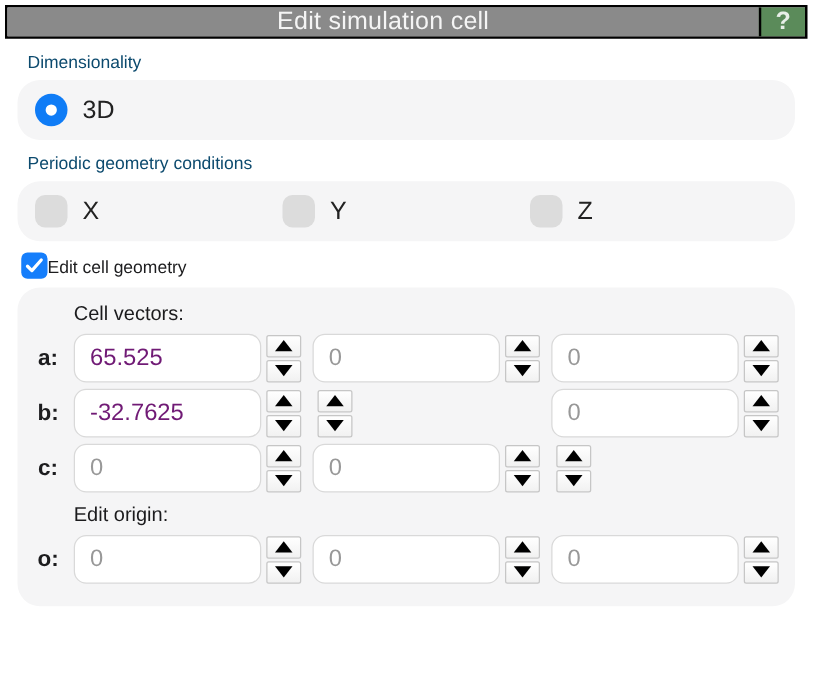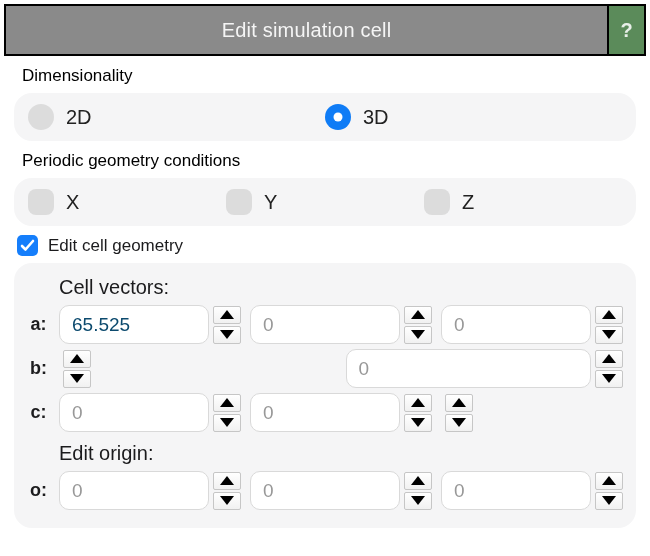--- a/index.html
+++ b/index.html
@@ -10,21 +10,21 @@
     font-family: "Liberation Sans", "DejaVu Sans", sans-serif;
     color: #1c1c1e;
     overflow: hidden;
   }
   .wrap { padding: 4px 4px 0 4px; }
 
   
   .titlebar {
     display: flex;
     border: 2px solid #000;
-    height: 52px;
+    height: 27px;
   }
   .titlebar .title-area {
     flex: 1;
     background: #8a8a8a;
     color: #f5f5f5;
     display: flex; align-items: center; justify-content: center;
     font-size: 20px;
     letter-spacing: 0.2px;
   }
   .titlebar .help-btn {
@@ -33,22 +33,22 @@
     border-left: 2px solid #000;
     color: #e8efe8;
     display: flex; align-items: center; justify-content: center;
     font-size: 20px; font-weight: 700;
     cursor: pointer;
   }
 
   
   .section-label {
     margin: 10px 0 7px 18px;
-    font-size: 17px;
-    color: #000000;
+    font-size: 14px;
+    color: #0c4a6e;
   }
 
   
   .panel {
     background: #f5f5f6;
     border-radius: 18px;
     margin: 0 10px;
   }
   .option-panel {
     height: 48px;
@@ -88,26 +88,26 @@
     margin: 9px 0 7px 13px;
     cursor: pointer;
   }
   .small-check {
     width: 21px; height: 21px; border-radius: 5px;
     background: #157efb;
     display: flex; align-items: center; justify-content: center;
     flex: 0 0 auto;
   }
   .small-check svg { display: block; }
-  .geom-label { font-size: 17px; margin-left: 10px; }
+  .geom-label { font-size: 14px; margin-left: 0; }
 
   
   .geo-panel { padding: 11px 13px 13px 4px; }
   .sub-heading {
-    font-size: 20px;
+    font-size: 16px;
     margin: 2px 0 6px 41px;
     color: #1b1b1d;
   }
   .sub-heading.origin { margin-top: 10px; }
   .vec-row {
     display: flex; align-items: center;
     margin: 0 0 5px 0;
   }
   .vec-label {
     width: 41px;
@@ -123,21 +123,21 @@
   .group:last-child { margin-right: 0; }
   .num-input {
     flex: 1 1 auto; min-width: 0;
     height: 39px;
     border: 1px solid #d9d9d9;
     border-radius: 10px;
     background: #fff;
     padding: 0 12px;
     font-family: "Liberation Sans", "DejaVu Sans", sans-serif;
     font-size: 19px;
-    color: #0c4a6e;
+    color: #701a75;
     outline: none;
   }
   .num-input.muted { color: #989898; }
   .spinner {
     width: 28px; margin-left: 4px; flex: 0 0 auto;
     display: flex; flex-direction: column; gap: 2px;
   }
   .spin-btn {
     height: 18px;
     background: linear-gradient(#ffffff, #f1f1f1);
@@ -166,24 +166,20 @@
 <div class="wrap">
 
   <div class="titlebar">
     <div class="title-area">Edit simulation cell</div>
     <div class="help-btn">?</div>
   </div>
 
   <div class="section-label">Dimensionality</div>
   <div class="panel option-panel cols-2">
     <div class="opt">
-      <span class="radio"></span>
-      <span class="opt-label">2D</span>
-    </div>
-    <div class="opt">
       <span class="radio on"></span>
       <span class="opt-label">3D</span>
     </div>
   </div>
 
   <div class="section-label">Periodic geometry conditions</div>
   <div class="panel option-panel cols-3">
     <div class="opt">
       <span class="cbox"></span>
       <span class="opt-label">X</span>
@@ -243,20 +239,31 @@
           <button class="spin-btn">
               <span class="tri-down"></span>
             </button>
         </span>
       </span>
     </div>
 
     <div class="vec-row">
       <span class="vec-label">b:</span>
       <span class="group">
+        <input class="num-input" value="-32.7625" style="">
+        <span class="spinner">
+          <button class="spin-btn">
+              <span class="tri-up"></span>
+            </button>
+          <button class="spin-btn">
+              <span class="tri-down"></span>
+            </button>
+        </span>
+      </span>
+      <span class="group">
         <span class="spinner">
           <button class="spin-btn">
               <span class="tri-up"></span>
             </button>
           <button class="spin-btn">
               <span class="tri-down"></span>
             </button>
         </span>
       </span>
       <span class="group">

